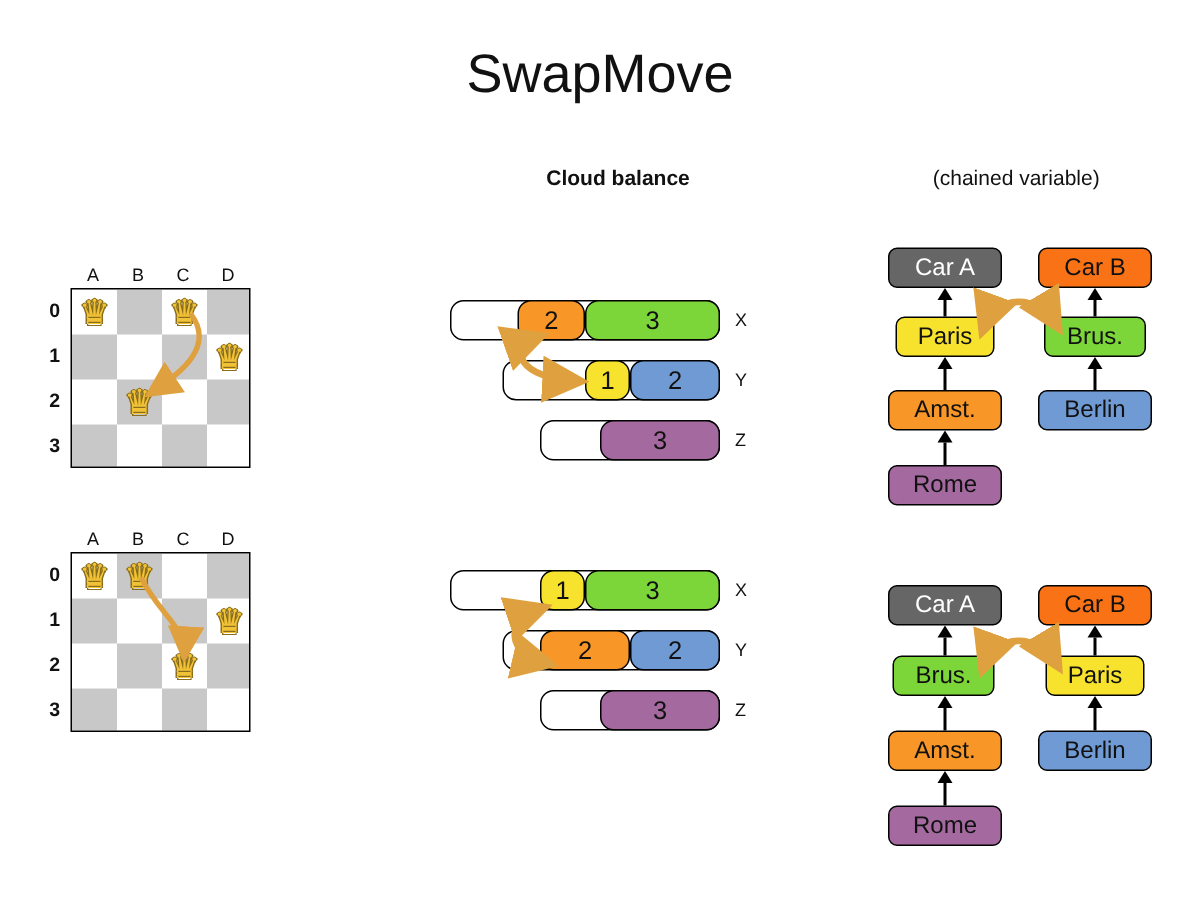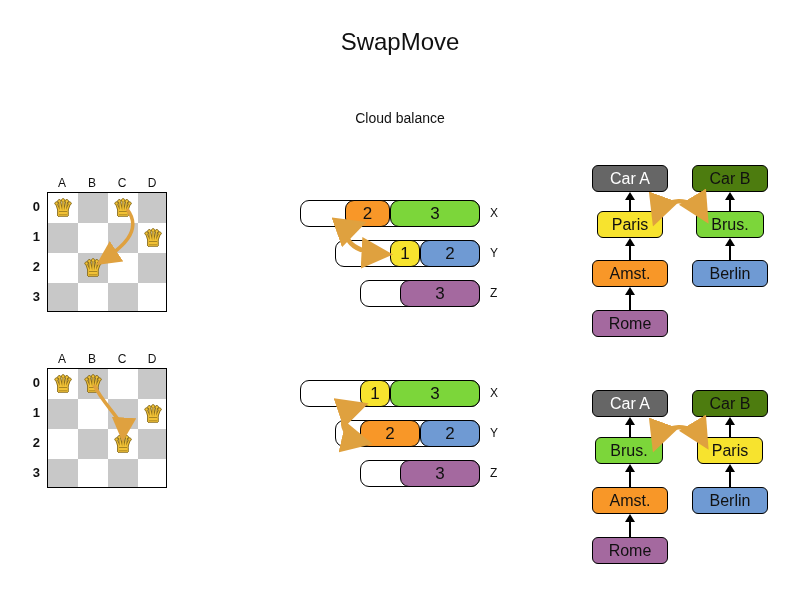--- a/index.html
+++ b/index.html
@@ -1,20 +1,20 @@
 <!DOCTYPE html>
 <html><head>
 <meta charset="utf-8">
 <style>
   * { margin:0; padding:0; box-sizing:border-box; }
   html,body { background:#fff; }
   body { font-family:"Liberation Sans", sans-serif; color:#111; }
   .page { position:relative; width:800px; height:600px; background:#fff; overflow:hidden; }
 
-  .title { position:absolute; left:0; top:28px; width:100%; text-align:center; font-size:24px; }
+  .title { position:absolute; left:0; top:28px; width:100%; text-align:center; font-size:36px; }
   .subtitle { position:absolute; left:0; top:66px; width:100%; text-align:center; font-size:12px; }
   .colhead { position:absolute; font-size:14px; text-align:center; line-height:16px; }
 
   
   .board { position:absolute; width:120px; height:120px; border:1px solid #000;
            background:repeating-conic-gradient(#c8c8c8 0% 25%, #ffffff 0% 50%);
            background-size:60px 60px; }
   .collabels { position:absolute; width:120px; height:14px; font-size:12px; display:flex; }
   .collabels span { width:30px; text-align:center; }
   .rowlabels { position:absolute; width:14px; font-size:13px; font-weight:bold; }
@@ -28,37 +28,38 @@
   .proc { position:absolute; height:27px; border:1.5px solid #000; border-radius:9px;
           display:flex; align-items:center; justify-content:center; font-size:17px; }
   .rlabel { position:absolute; height:27px; line-height:27px; font-size:12px; }
 
   
   .vnode { position:absolute; height:27px; border:1.5px solid #000; border-radius:6px;
            display:flex; align-items:center; justify-content:center; font-size:16px; }
 
   .c-orange{background:#f89728;} .c-green{background:#7cd63a;} .c-yellow{background:#f7e32e;}
   .c-blue{background:#6f9ad3;}   .c-purple{background:#a4699f;}
-  .c-dark{background:#666666;color:#fff;} .c-lightg{background:#4d7c0f;}
+  .c-dark{background:#666666;color:#fff;} .c-lightg{background:#f97316;}
 
   .varrow { position:absolute; width:2px; background:#000; }
   .varrow::before { content:""; position:absolute; left:-4px; top:-8px;
                     border-left:5px solid transparent; border-right:5px solid transparent;
                     border-bottom:8px solid #000; }
   svg.arrow { position:absolute; overflow:visible; }
 </style>
 </head>
 <body>
 
 <div class="page">
 
   <div class="title">SwapMove</div>
 
-  <div class="colhead" style="left:320px; top:110px; width:160px;">Cloud balance</div>
+  <div class="colhead" style="left:332px; top:110px; width:160px;font-weight:bold;">Cloud balance</div>
   <div class="colhead" style="left:595px; top:110px; width:165px;">
+    <div>(chained variable)</div>
   </div>
 
   <div class="collabels" style="left:47px; top:176px;">
     <span>A</span>
     <span>B</span>
     <span>C</span>
     <span>D</span>
   </div>
   <div class="rowlabels" style="left:26px; top:192px;">
     <span>0</span>

